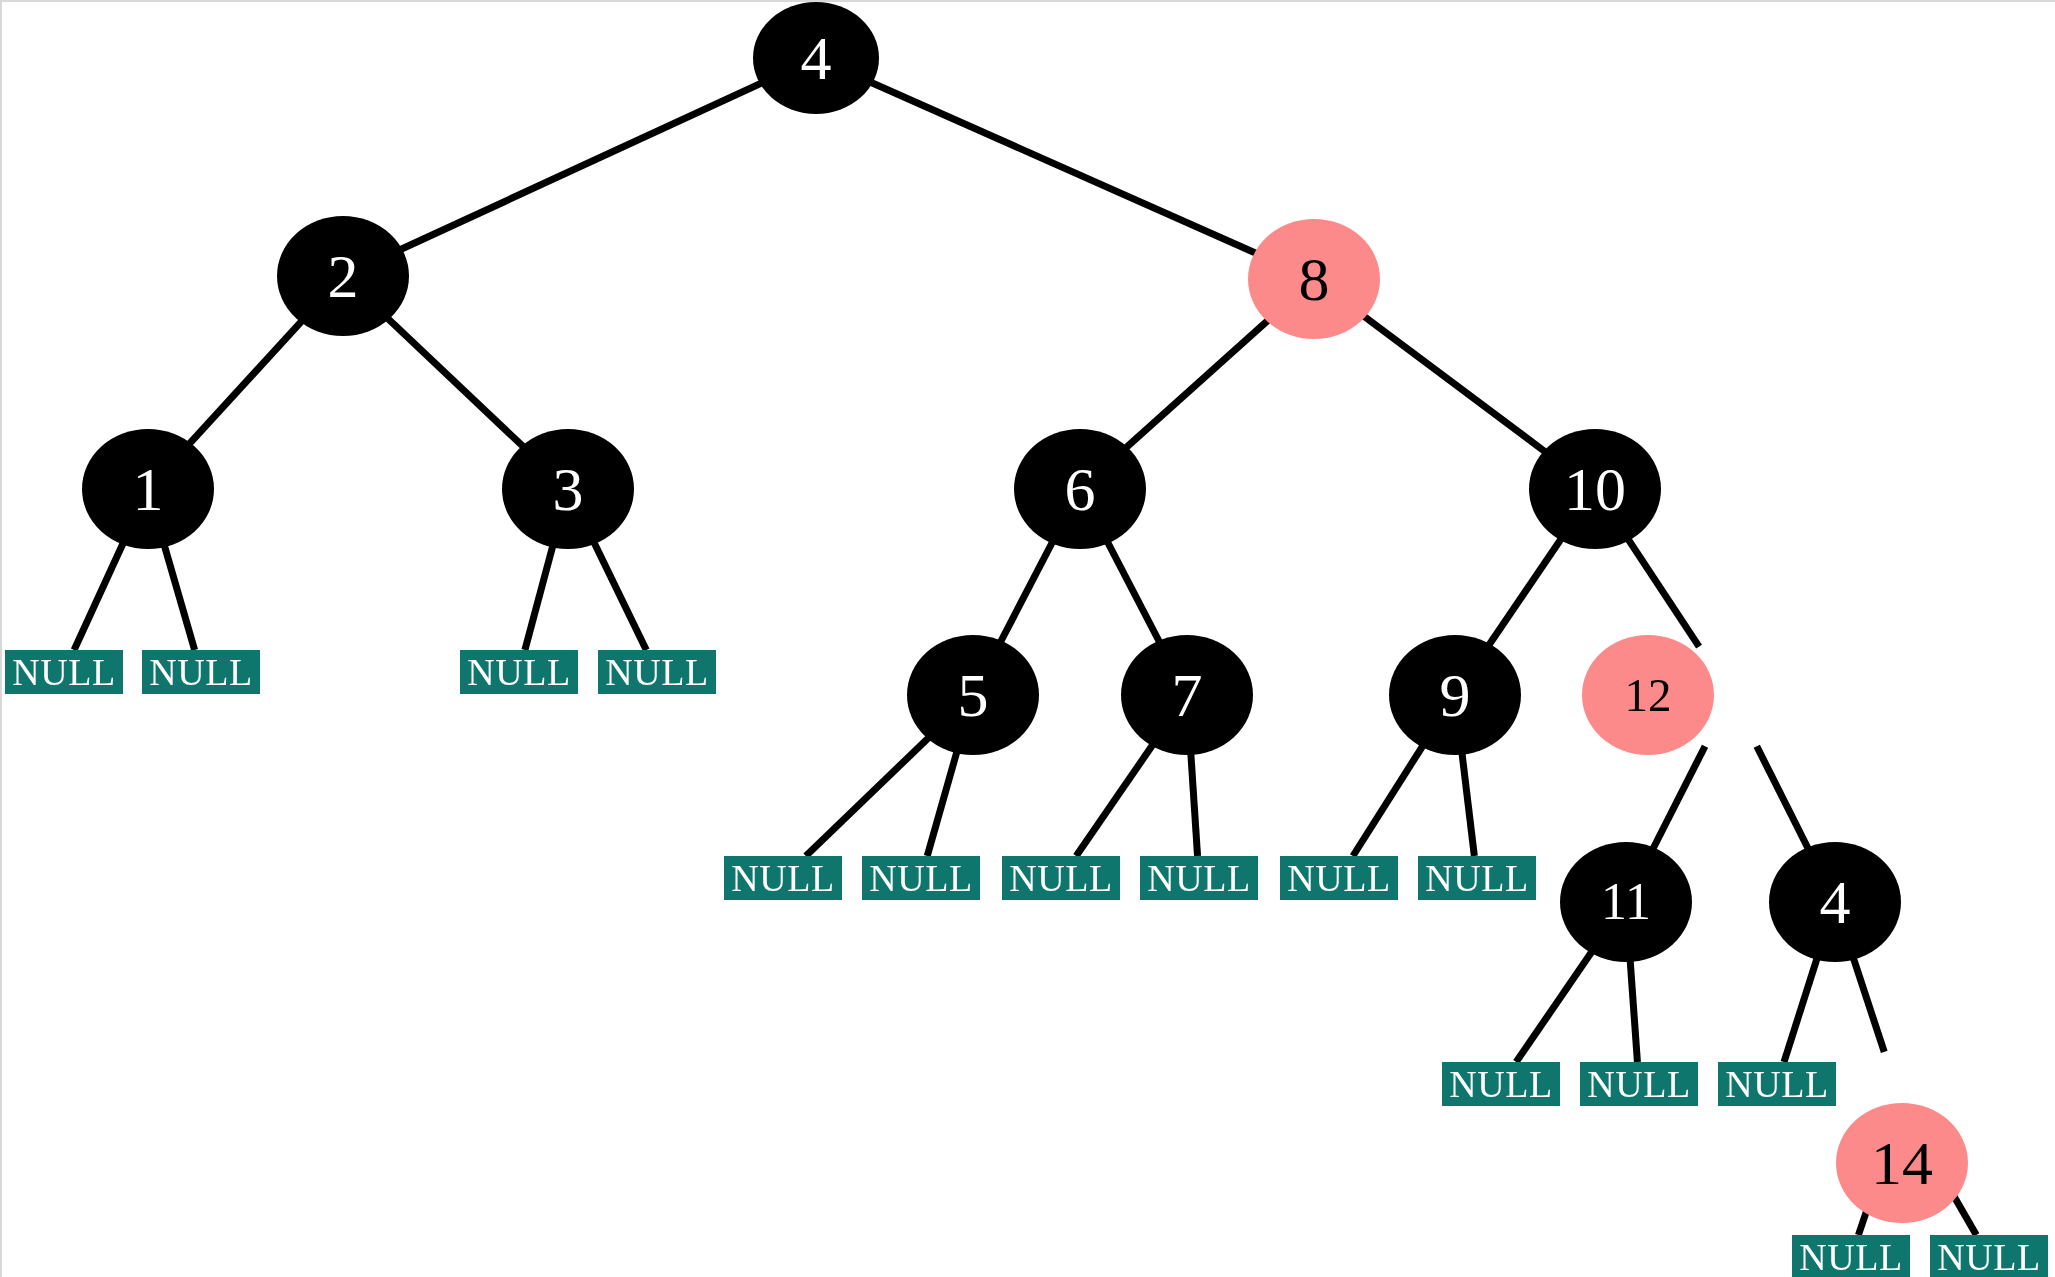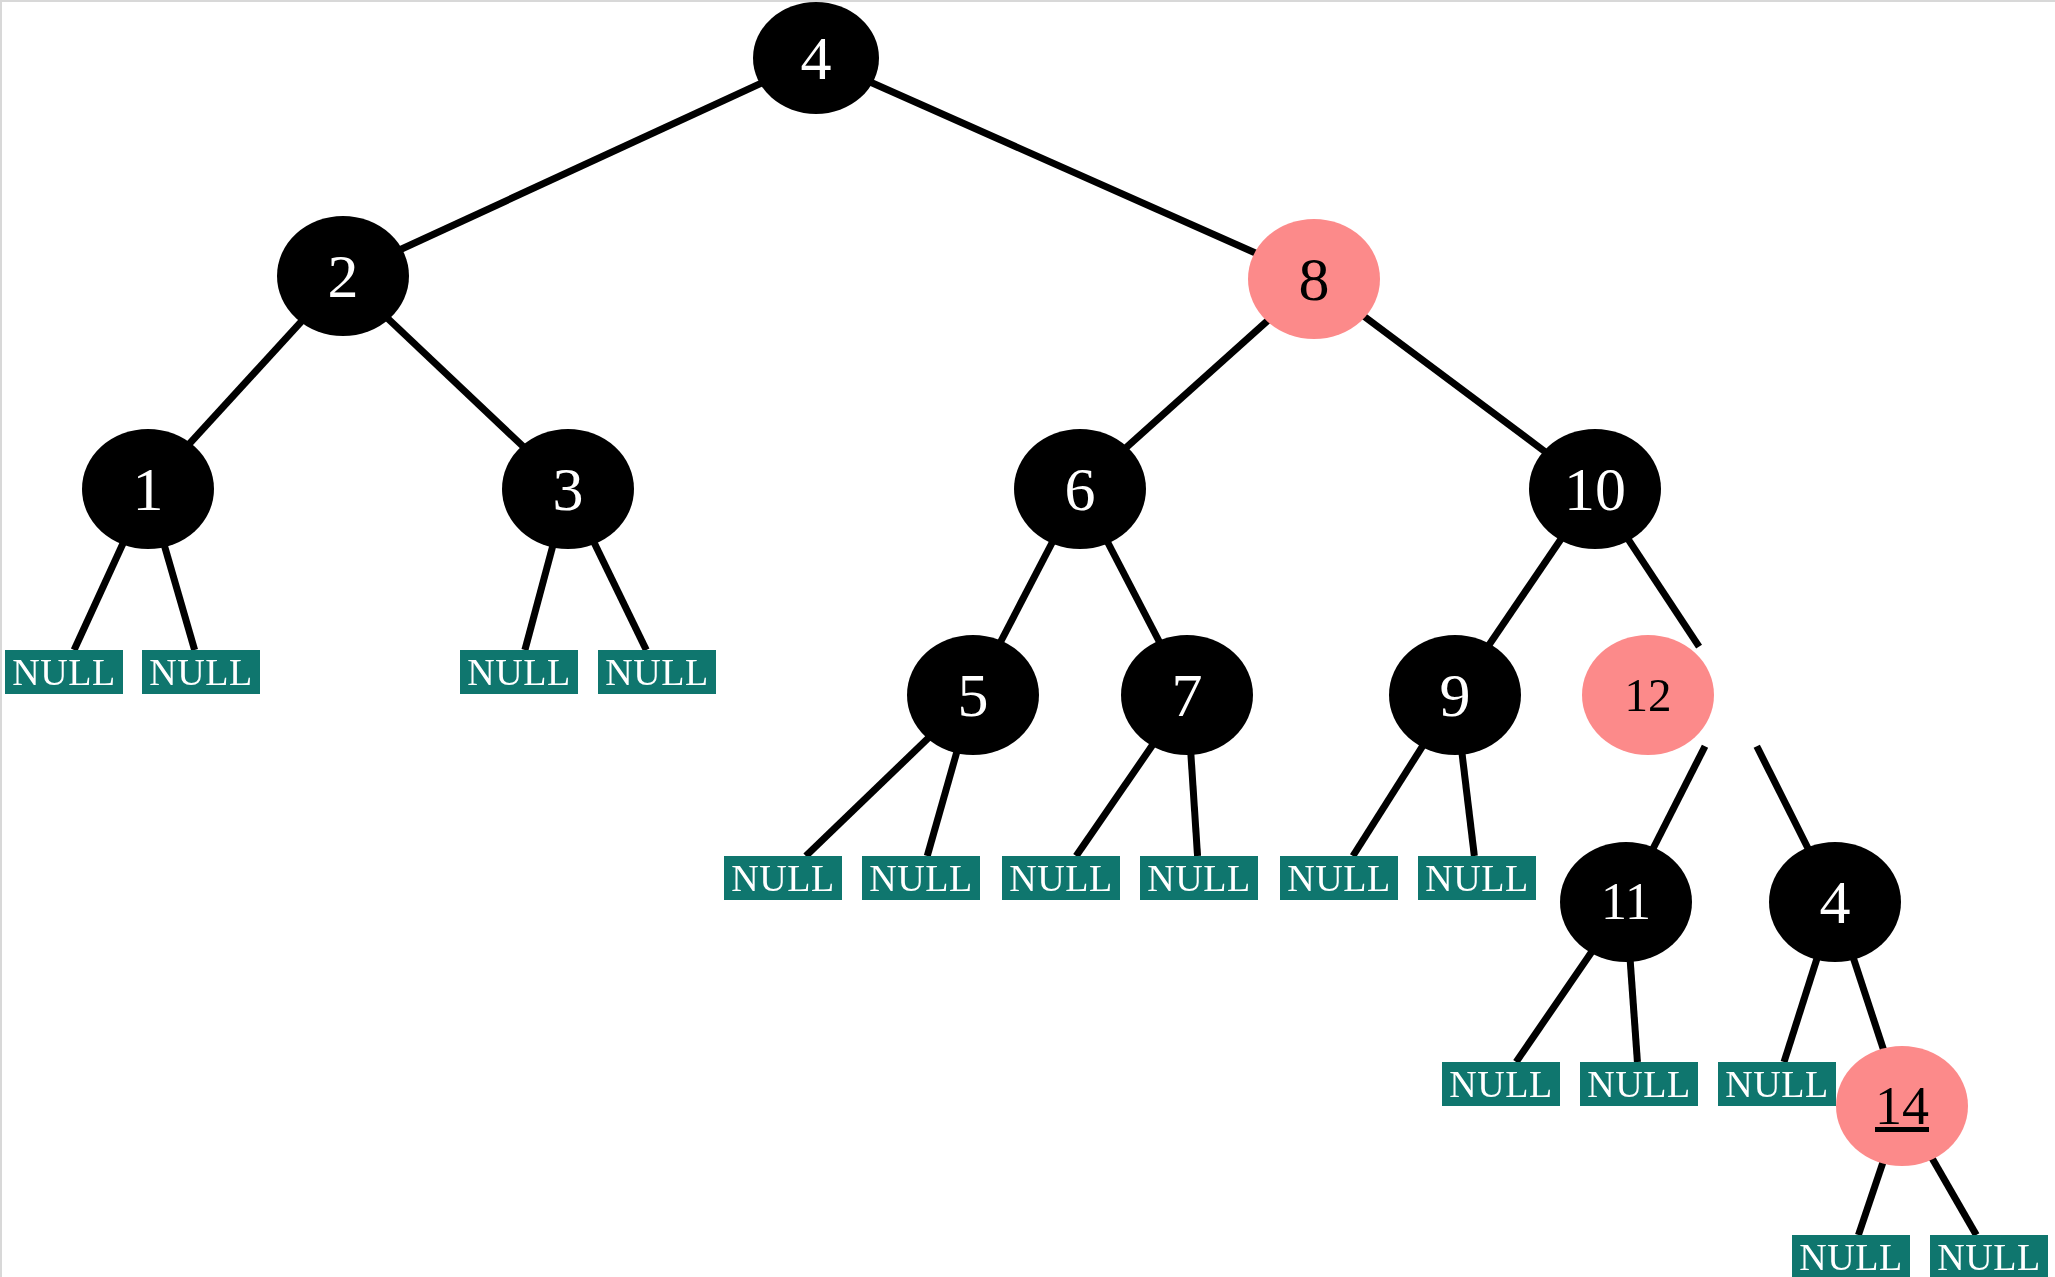--- a/index.html
+++ b/index.html
@@ -127,21 +127,21 @@
       </div>
       <div class="node red" style="left: 1580px; top: 633px; width: 132px; height: 120px; font-size: 47px;">
         <span>12</span>
       </div>
       <div class="node black" style="left: 1558px; top: 840px; width: 132px; height: 120px; font-size: 52px;">
         <span>11</span>
       </div>
       <div class="node black" style="left: 1767px; top: 840px; width: 132px; height: 120px; font-size: 62px;">
         <span>4</span>
       </div>
-      <div class="node red" style="left: 1834px; top: 1044px; width: 132px; height: 120px; font-size: 54px; text-decoration: underline;">
+      <div class="node red" style="left: 1834px; top: 1101px; width: 132px; height: 120px; font-size: 62px;">
         <span>14</span>
       </div>
       <div class="nullbox" style="left: 3px; top: 648px; width: 118px; height: 44px; font-size: 38px;">
         <span>NULL</span>
       </div>
       <div class="nullbox" style="left: 140px; top: 648px; width: 118px; height: 44px; font-size: 38px;">
         <span>NULL</span>
       </div>
       <div class="nullbox" style="left: 458px; top: 648px; width: 118px; height: 44px; font-size: 38px;">
         <span>NULL</span>

